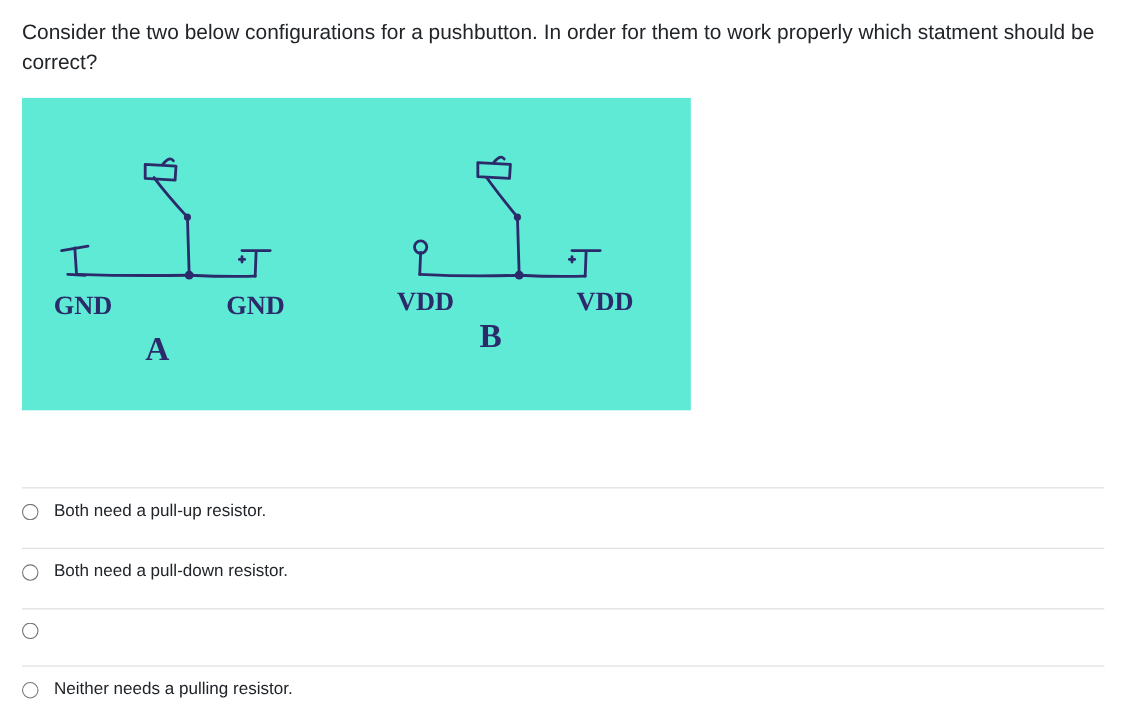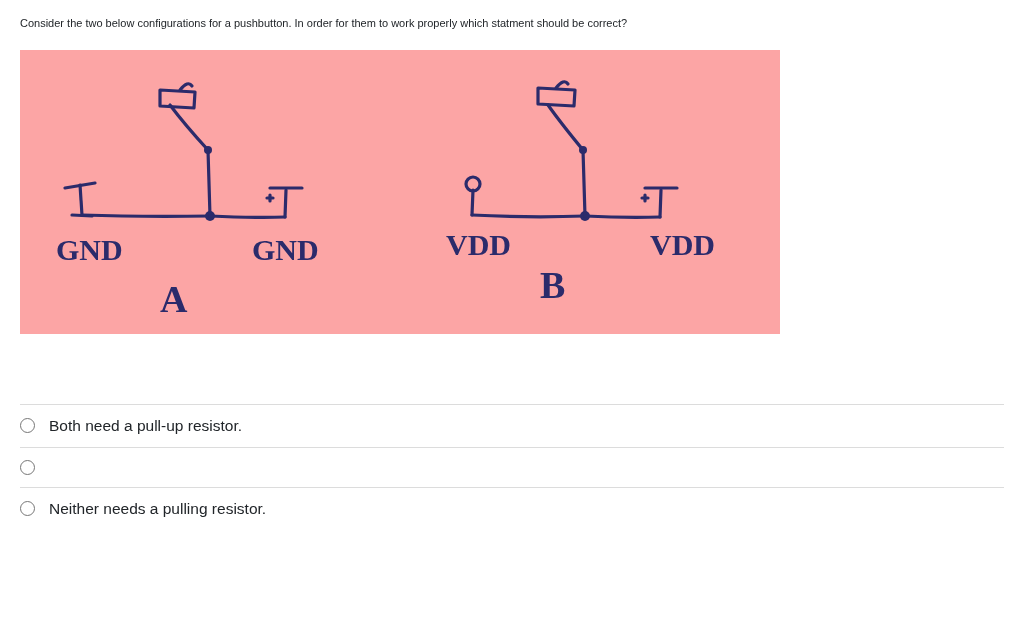--- a/index.html
+++ b/index.html
@@ -7,27 +7,27 @@
     margin: 0;
     padding: 16px 20px;
     font-family: -apple-system, "Segoe UI", "Helvetica Neue", Arial, sans-serif;
     font-size: 16px;
     color: #212529;
     background: #fff;
     width: 1024px;
   }
   .question-text {
     margin: 0 0 18px 0;
-    font-size: 11px;
+    font-size: 19px;
     line-height: 1.45;
   }
   .diagram {
-    width: 760px;
+    width: 608px;
     height: 284px;
-    background: #fca5a5;
+    background: #5eead4;
     position: relative;
     margin-bottom: 70px;
   }
   .diagram svg {
     position: absolute;
     top: 0; left: 0;
     width: 100%;
     height: 100%;
   }
   .hand {
@@ -44,21 +44,21 @@
     font-size: 30px;
     font-weight: 600;
   }
   .options {
     border-top: 1px solid #dcdcdc;
   }
   .option {
     display: flex;
     align-items: center;
     gap: 14px;
-    padding: 12px 4px 12px 0;
+    padding: 12px 4px 24px 0;
     border-bottom: 1px solid #dcdcdc;
     font-size: 15.5px;
     cursor: pointer;
   }
   .option:last-child { border-bottom: none; }
   .option input[type="radio"] {
     width: 15px;
     height: 15px;
     margin: 0;
     accent-color: #666;
@@ -128,19 +128,23 @@
     <text class="hand-txt" x="520" y="248" style="font-size:38px">B</text>
   </svg>
 </div>
 
 <div class="options">
   <div class="option">
     <input type="radio" name="ans" id="o0" style="">
     <label for="o0">Both need a pull-up resistor.</label>
   </div>
   <div class="option">
+    <input type="radio" name="ans" id="o2" style="">
+    <label for="o2">Both need a pull-down resistor.</label>
+  </div>
+  <div class="option">
     <input type="radio" name="ans" id="o3" style="">
   </div>
   <div class="option">
     <input type="radio" name="ans" id="o4" style="">
     <label for="o4">Neither needs a pulling resistor.</label>
   </div>
 </div>
 
 </body></html>

